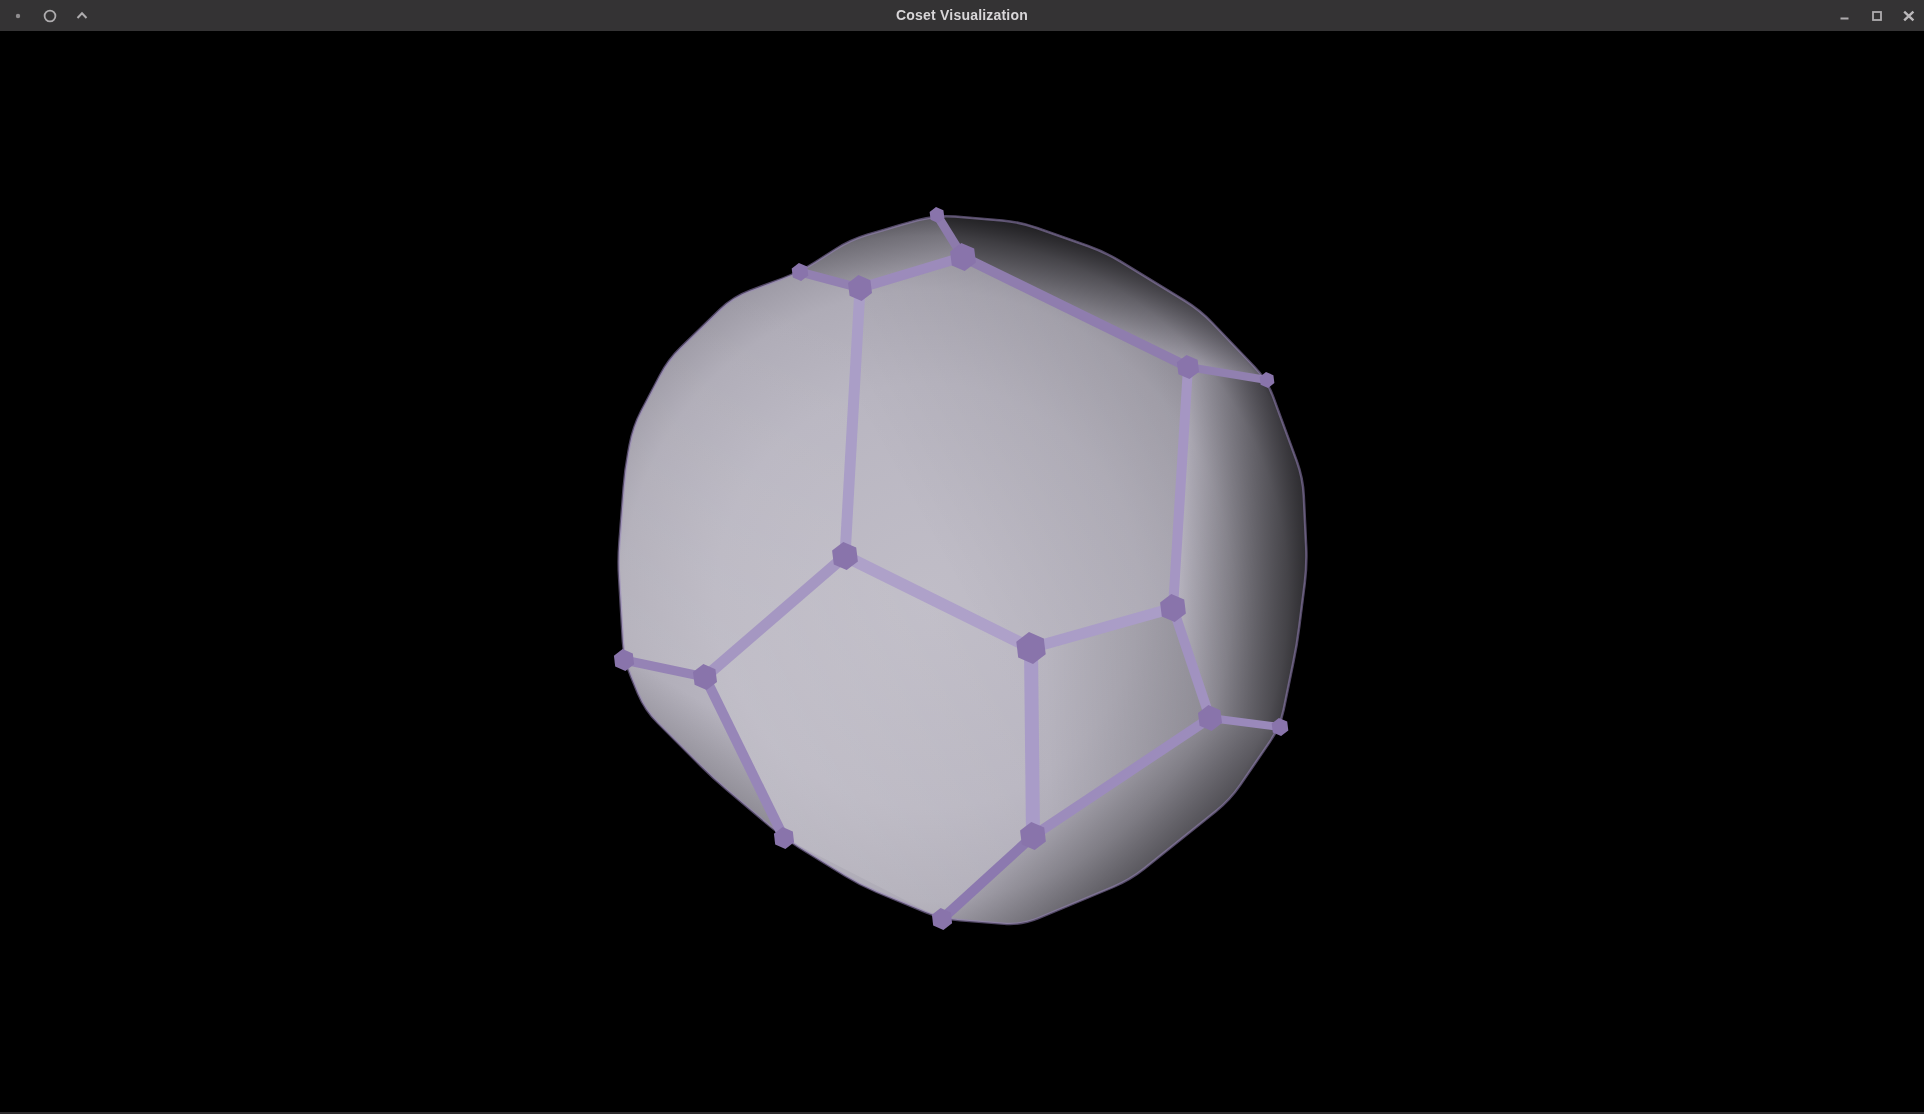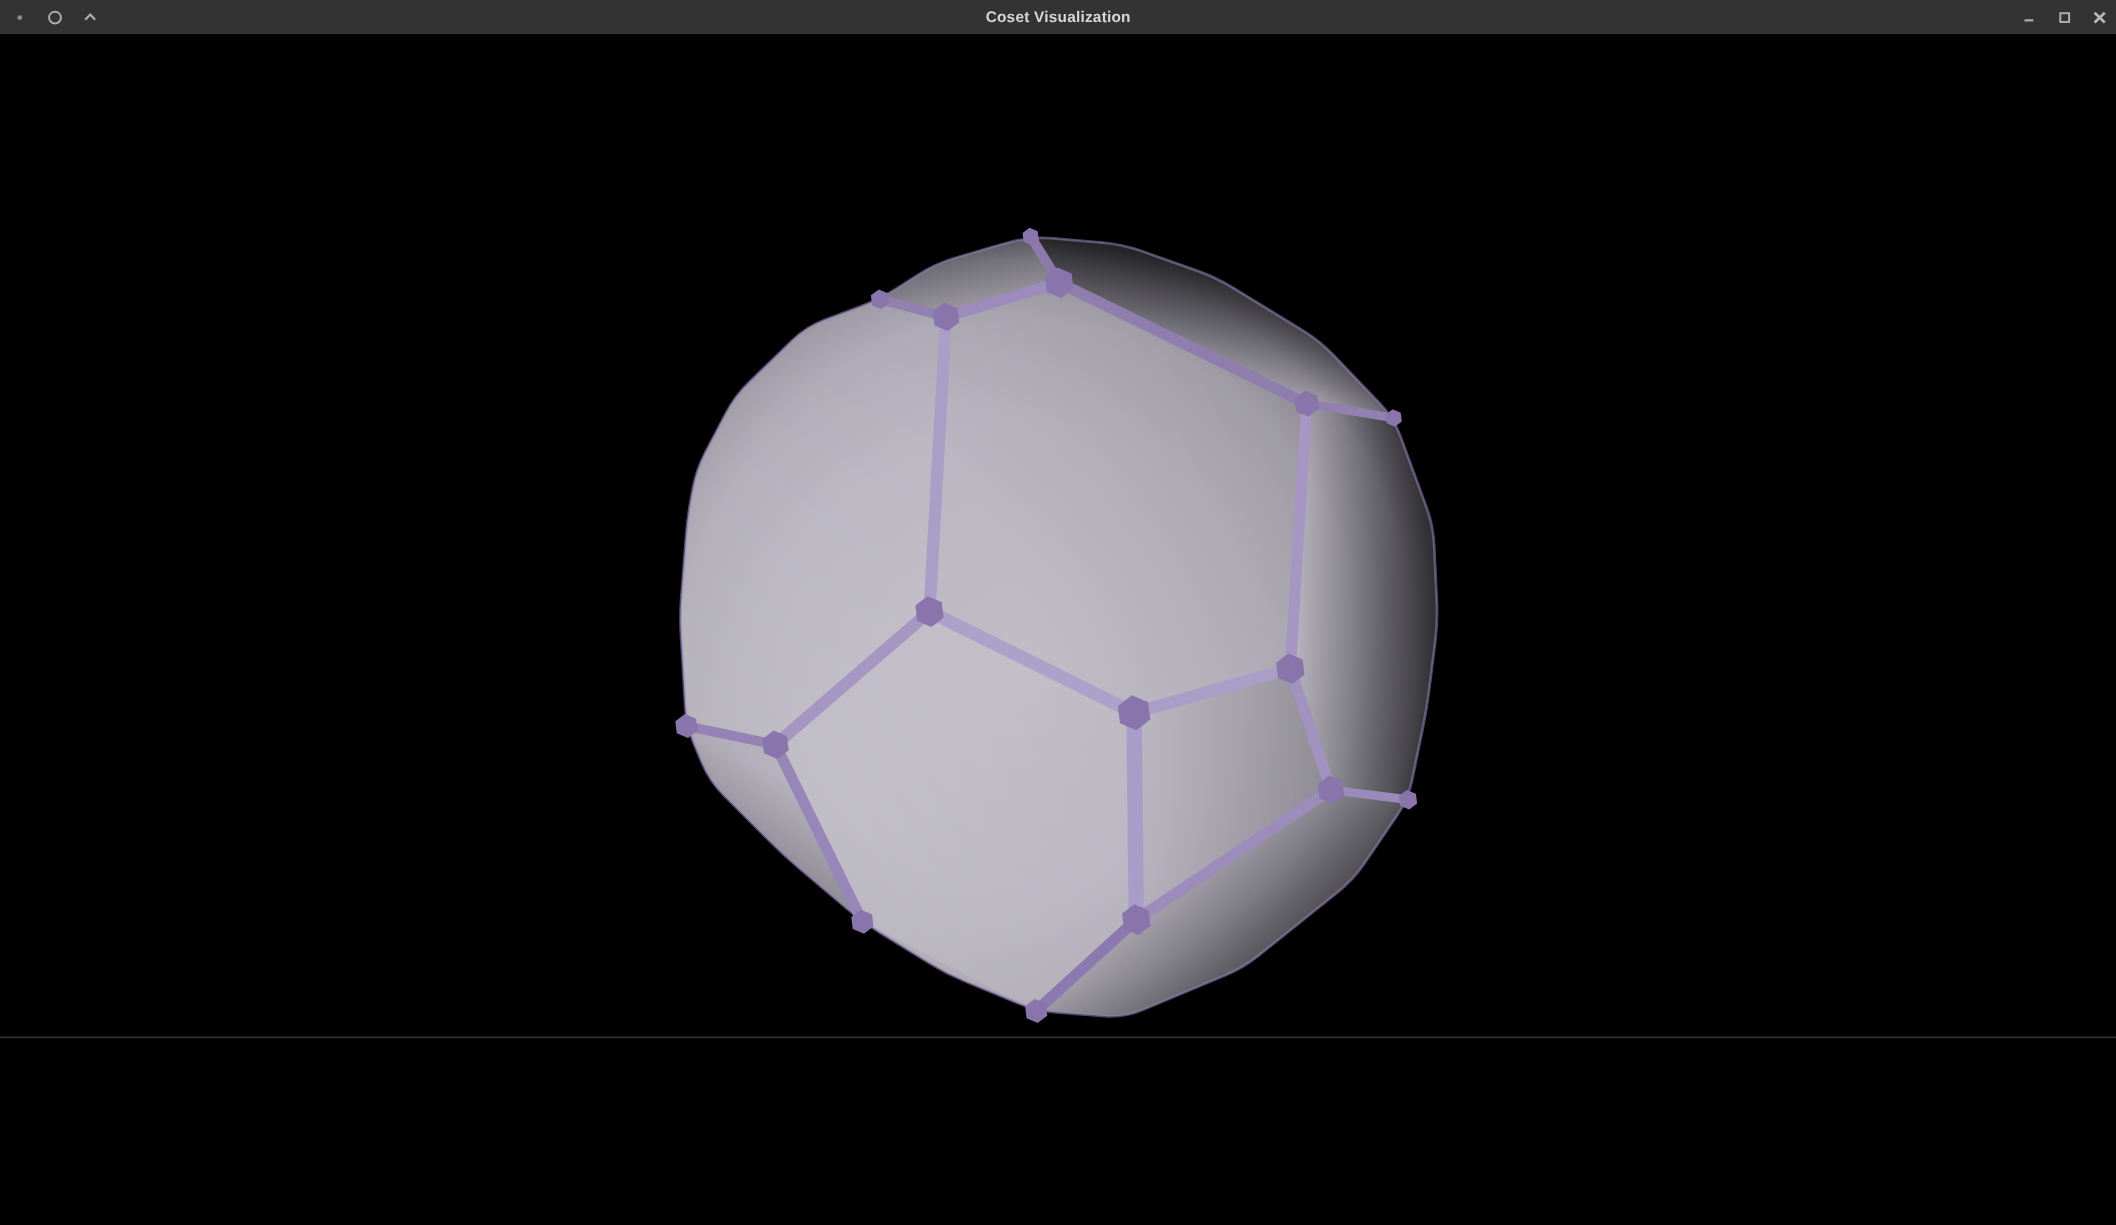--- a/index.html
+++ b/index.html
@@ -1,17 +1,17 @@
 <!DOCTYPE html>
 <html><head>
 <meta charset="utf-8">
 <style>
   html,body{margin:0;padding:0;background:#000;width:1924px;height:1114px;overflow:hidden;
             font-family:"Liberation Sans",sans-serif;}
-  .window{position:relative;width:1924px;height:944px;background:#000;}
+  .window{position:relative;width:1924px;height:1114px;background:#000;}
   .titlebar{position:absolute;top:0;left:0;right:0;height:31px;background:#343334;z-index:5;
             display:flex;align-items:center;justify-content:center;}
   .tb-left{position:absolute;left:9px;top:0;height:31px;display:flex;align-items:center;gap:15px;}
   .tb-right{position:absolute;right:7px;top:0;height:31px;display:flex;align-items:center;gap:15px;}
   .tb-btn{width:17px;height:17px;display:flex;align-items:center;justify-content:center;color:#aeacae;cursor:default;}
   .tb-btn.dim{color:#8f8d8f;}
   .tb-btn.bright{color:#bab8ba;}
   .tb-title{color:#d8d6d8;font-size:14px;font-weight:bold;letter-spacing:.2px;line-height:31px;}
   .canvas-svg{position:absolute;top:0;left:0;width:1924px;height:1114px;z-index:1;background:#000;}
   .win-border-bottom{position:absolute;left:0;right:0;bottom:0;height:2px;background:#2c2a2c;z-index:6;}

